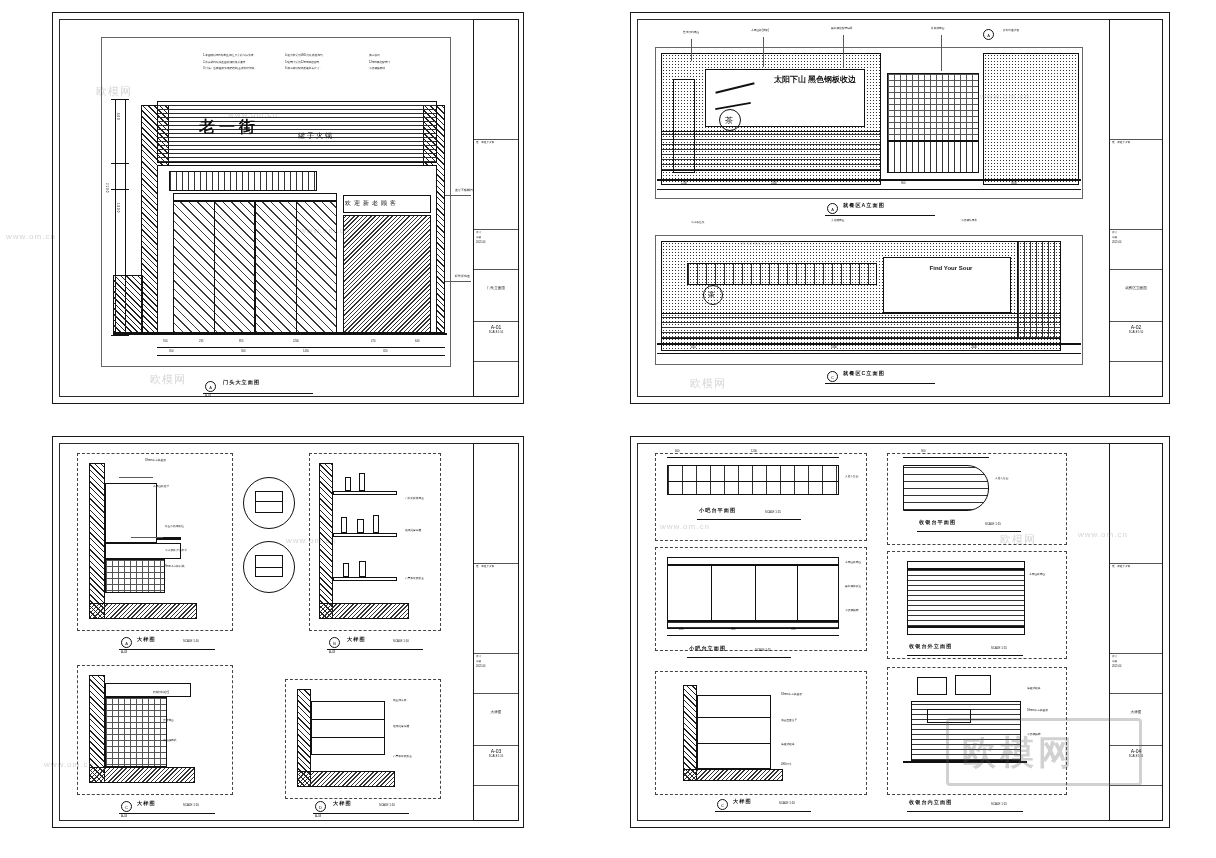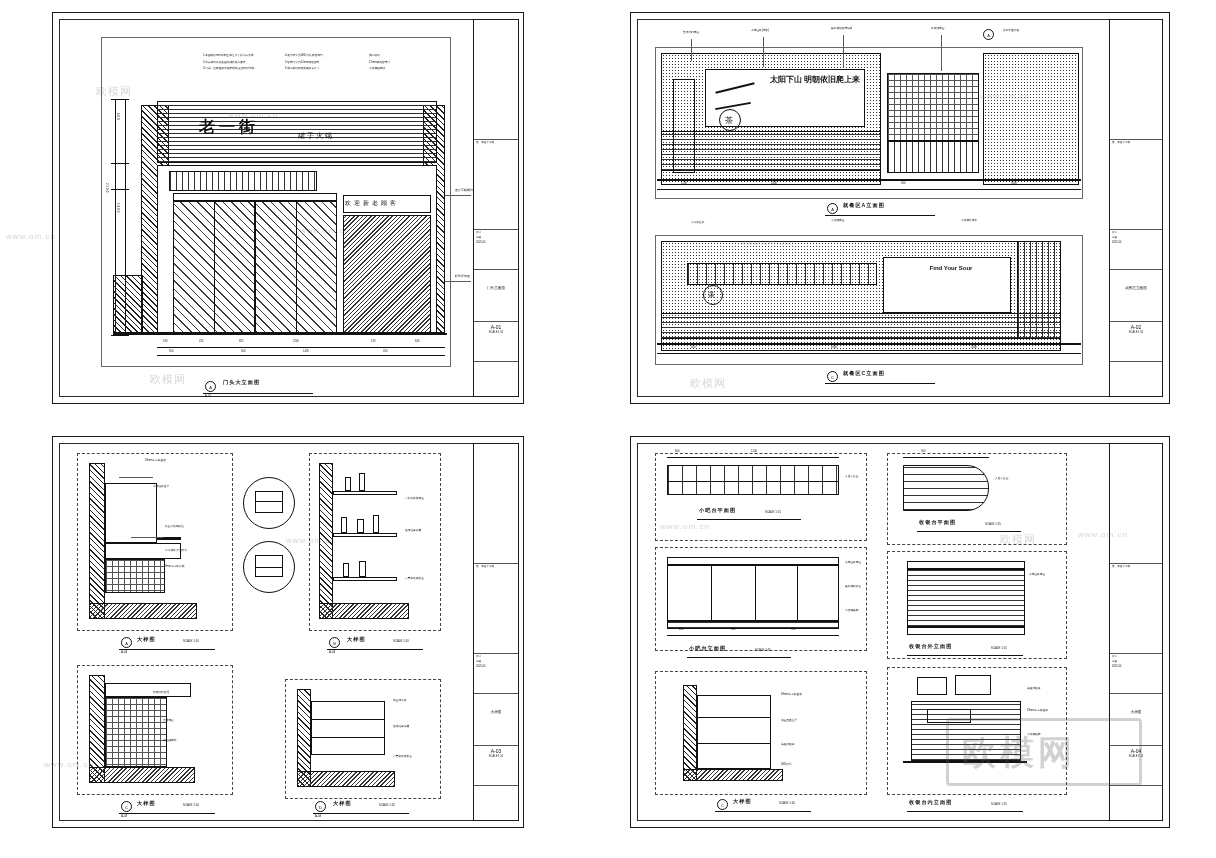--- a/index.html
+++ b/index.html
@@ -165,21 +165,21 @@
     </div>
   </div>
 
   <div class="page" style="left:630px;top:12px;width:540px;height:392px;">
     <div class="page-inner"></div>
 
     <div class="boxthin" style="left:24px;top:34px;width:428px;height:152px;"></div>
     <div class="dots" style="left:30px;top:40px;width:220px;height:132px;"></div>
     <div class="box" style="left:74px;top:56px;width:160px;height:58px;background:#fff;"></div>
     <div class="wallcn" style="left:134px;top:62px;width:100px;">太阳下山
-明朝依旧爬上来</div>
+黑色钢板收边</div>
     <div class="ln" style="left:84px;top:74px;width:40px;height:2px;transform:rotate(-14deg);"></div>
     <div class="ln" style="left:84px;top:92px;width:36px;height:2px;transform:rotate(-10deg);"></div>
     <div class="bub" style="left:88px;top:96px;width:22px;height:22px;"></div>
     <div class="capsm" style="left:94px;top:102px;font-size:8px;">茶</div>
     <div class="hstripe" style="left:30px;top:118px;width:220px;height:40px;"></div>
     <div class="box" style="left:42px;top:66px;width:22px;height:94px;"></div>
     <div class="grid" style="left:256px;top:60px;width:92px;height:68px;"></div>
     <div class="vstripe" style="left:256px;top:128px;width:92px;height:32px;"></div>
     <div class="dots" style="left:352px;top:40px;width:96px;height:132px;"></div>
     <div class="ln hl" style="left:26px;top:166px;width:424px;height:2px;"></div>

